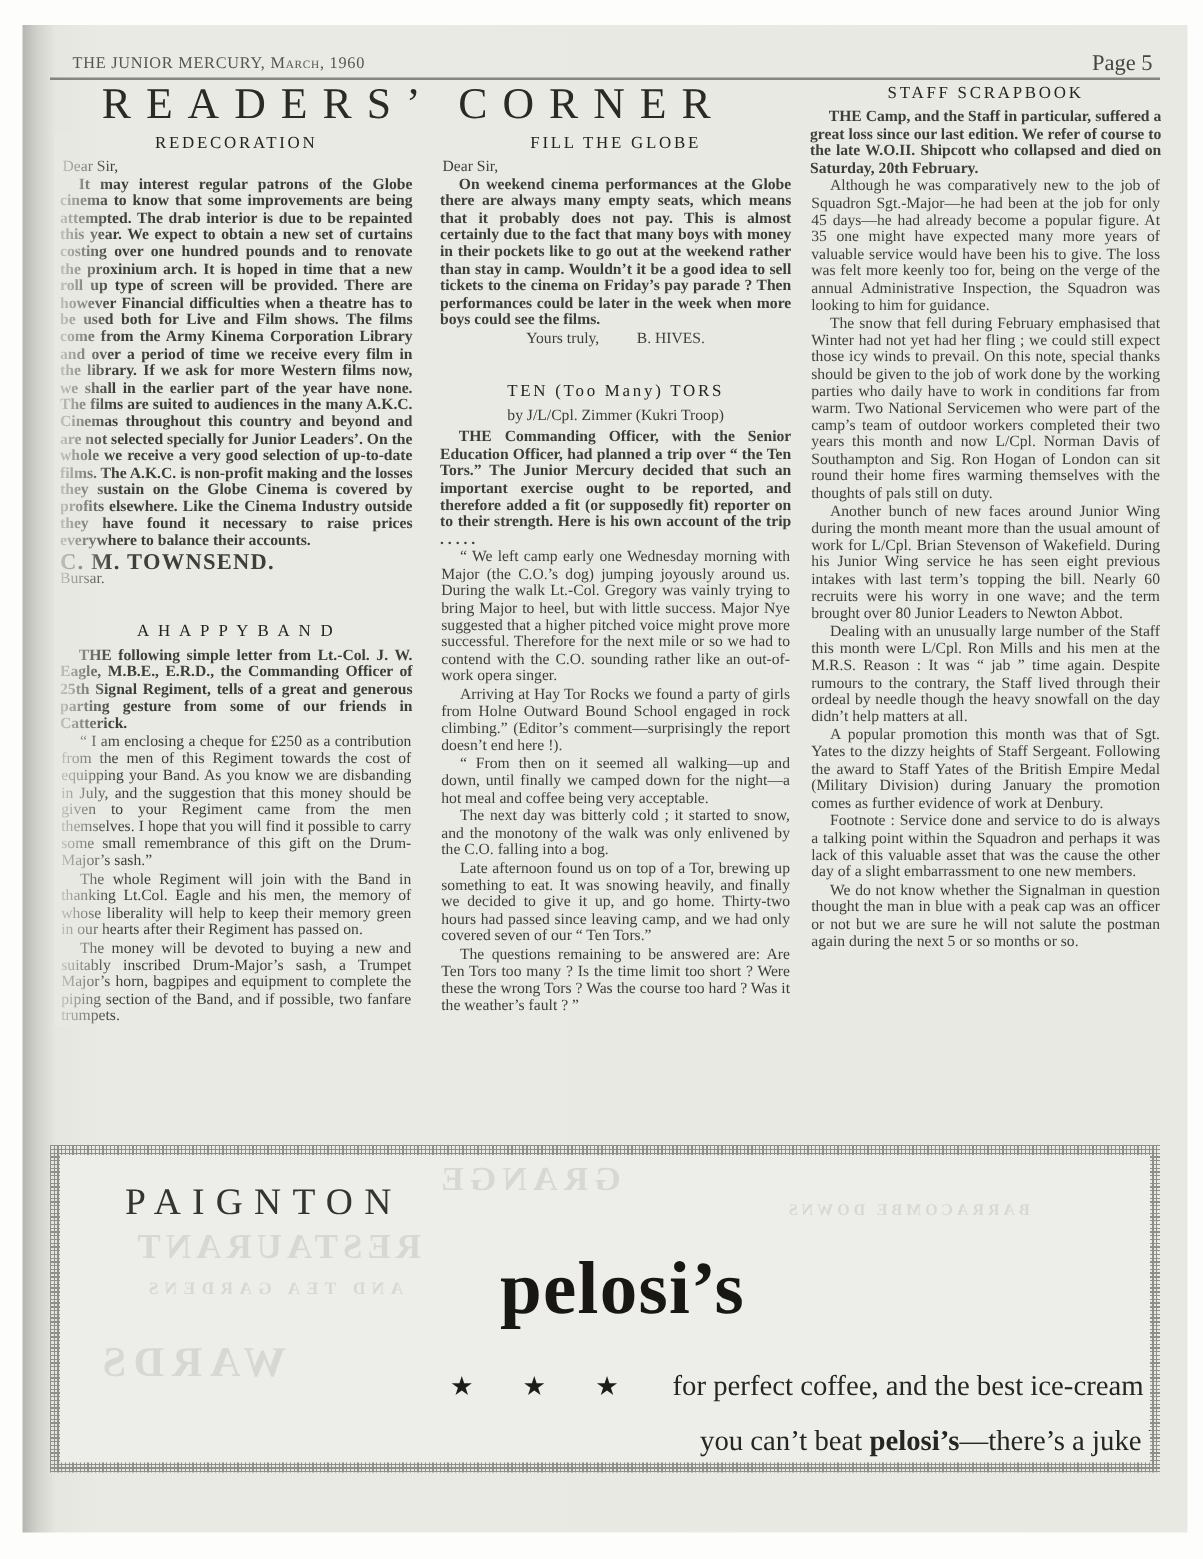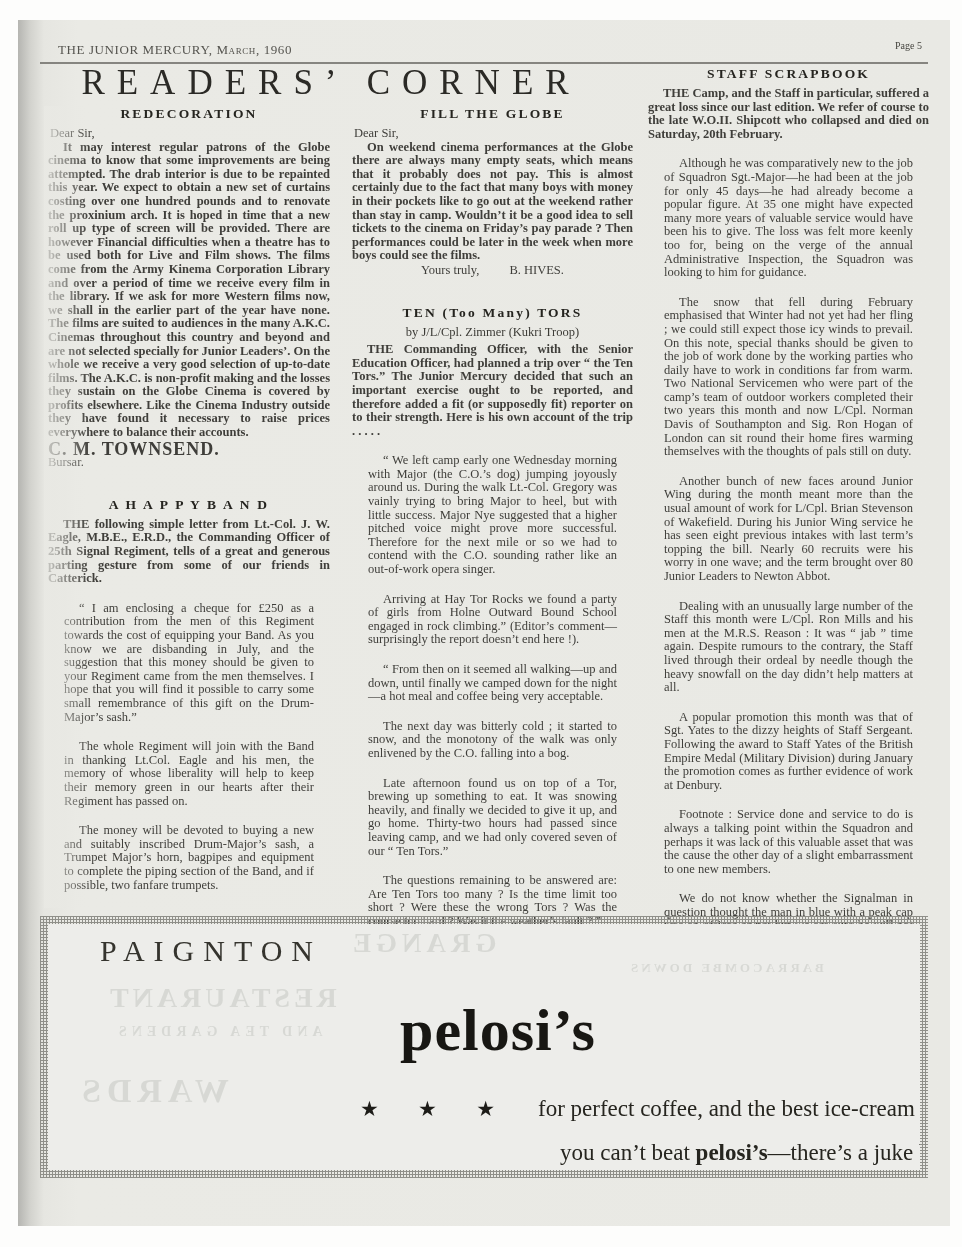--- a/index.html
+++ b/index.html
@@ -8,57 +8,57 @@
     font-family:"Liberation Serif","DejaVu Serif",serif;
   }
   .scan{position:relative;width:797px;height:1247px;}
   .paper{
     position:absolute;left:18px;top:20px;width:932px;height:1206px;
     background:linear-gradient(90deg,#b5b5b1 0px,#d2d2cd 12px,#e6e6e1 26px,#eaeae5 60px,#e9e9e4 100%);
     color:#3f3e3a;
   }
   
   .hdr-left{position:absolute;left:40px;top:22px;font-size:13px;letter-spacing:.6px;color:#55544f;font-variant:small-caps;}
-  .hdr-right{position:absolute;right:28px;top:20px;font-size:10px;color:#45443f;}
+  .hdr-right{position:absolute;right:28px;top:20px;font-size:18px;color:#45443f;}
   .hdr-rule{position:absolute;left:22px;top:42px;width:888px;height:2px;background:#6d6c66;opacity:.8;}
   
   .main-title{
     position:absolute;left:20px;top:43px;width:586px;text-align:center;
     font-size:35px;letter-spacing:12px;color:#2b2a26;font-weight:500;white-space:nowrap;
   }
   
   .col{position:absolute;width:282px;font-size:12.5px;line-height:13.6px;text-align:justify;}
   .col1{left:30px;top:86px;}
   .col2{left:334px;top:86px;width:281px;}
   .col3{left:630px;top:46px;width:281px;}
   h3.sec{
-    margin:0 0 5px 0;text-align:center;font-size:13.5px;font-weight:bold;
+    margin:0 0 5px 0;text-align:center;font-size:13.5px;font-weight:normal;
     letter-spacing:2.2px;color:#25241f;line-height:16px;
   }
   h3.later{margin-top:27px;}
   .byline{margin:0 0 4px 0;text-align:center;font-size:12.5px;color:#3c3b36;}
   p.body{margin:0;text-indent:15px;font-weight:bold;}
   p.salut{margin:0;text-indent:2px;}
-  p.cont{margin:16px;text-indent:15px;}
+  p.cont{margin:1px;text-indent:15px;}
   .sig-name{margin:3px 0 0 0;text-align:left;padding-right:16px;font-size:18px;letter-spacing:1px;font-weight:bold;}
   .sig-role{margin:0;text-align:left;padding-right:26px;}
   .closing-row{display:flex;justify-content:center;gap:30px;margin-top:1px;}
   .fade-overlay{
     position:absolute;left:-4px;top:0;width:46px;height:100%;pointer-events:none;
     background:linear-gradient(90deg,rgba(233,233,228,.85),rgba(233,233,228,0));
   }
   
   .ad-frame{
     position:absolute;left:22px;top:896px;width:888px;height:262px;
     background:
       repeating-linear-gradient(90deg,#8f8f89 0 1px,rgba(0,0,0,0) 1px 3px),
       repeating-linear-gradient(0deg,#8f8f89 0 1px,rgba(0,0,0,0) 1px 3px);
   }
   .ad-inner{position:absolute;left:8px;top:8px;right:8px;bottom:8px;background:#ededе8;background:#ededea;color:#26251f;overflow:hidden;}
-  .ad-town{position:absolute;top:10px;font-size:30px;letter-spacing:9px;color:#35342e;white-space:nowrap;}
+  .ad-town{position:absolute;top:21px;font-size:30px;letter-spacing:9px;color:#35342e;white-space:nowrap;}
   .ad-town-l{left:52px;}
   .ad-town-r{right:34px;}
   .ad-brand{position:absolute;left:0;top:72px;width:100%;text-align:center;padding-left:28px;box-sizing:border-box;
     font-size:60px;font-weight:bold;color:#181713;letter-spacing:1px;}
   .ad-row1{position:absolute;left:312px;top:172px;display:flex;align-items:baseline;gap:26px;}
   .ad-stars{font-size:21px;letter-spacing:17px;color:#1d1c18;}
   .ad-line{font-size:23px;color:#26251f;white-space:nowrap;}
   .ad-row2{position:absolute;left:512px;top:216px;font-size:23px;color:#26251f;white-space:nowrap;}
   .ad-row2 .b{font-weight:bold;}
   .ghost{position:absolute;transform:scaleX(-1);opacity:.13;color:#4c554a;font-weight:bold;white-space:nowrap;}

